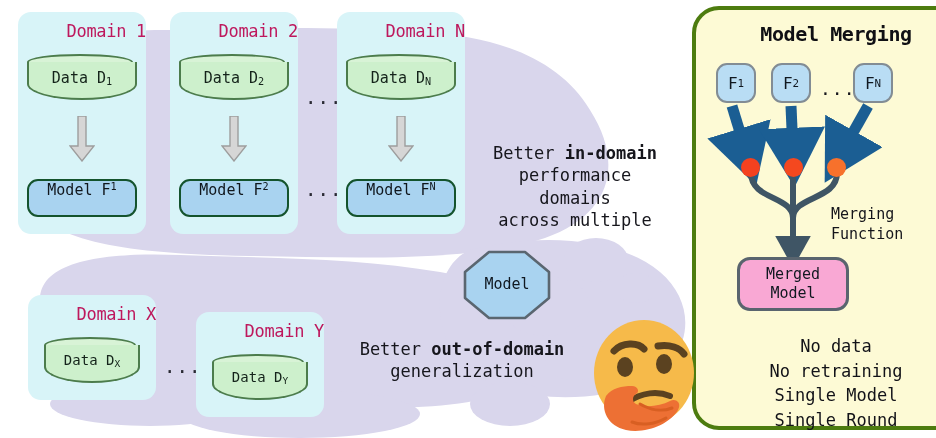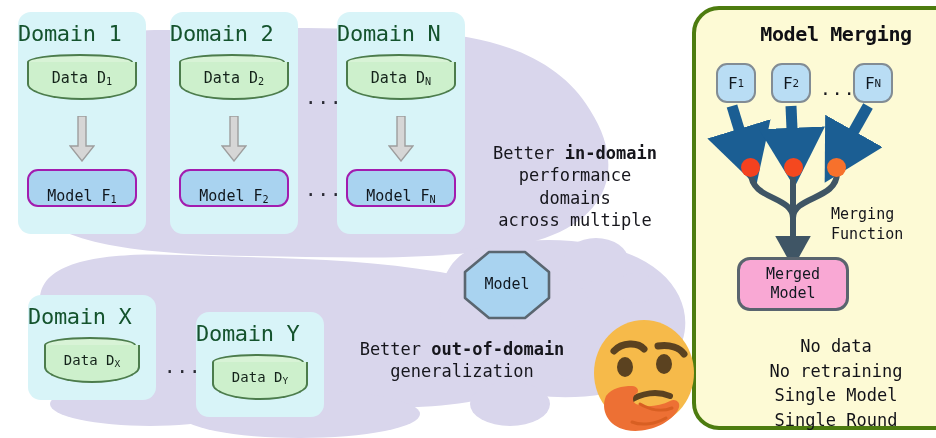--- a/index.html
+++ b/index.html
@@ -14,23 +14,23 @@
 
   
   .domain-card{
     position:absolute;
     background:#d8f4f8;
     border-radius:13px;
     z-index:4;
   }
   .domain-title{
     position:absolute;left:0;right:0;top:9px;
-    text-align:left;
-    font-size:22px;
-    color:#14532d;
+    text-align:right;
+    font-size:17px;
+    color:#be185d;
     letter-spacing:-0.3px;
     white-space:nowrap;
   }
 
   
   .cyl{
     position:absolute;
     width:110px;height:52px;
   }
   .cyl .body{
@@ -53,25 +53,25 @@
 
   sub{font-size:0.68em;vertical-align:-0.22em;}
 
   
   .fat-arrow{position:absolute;width:26px;height:46px;}
 
   
   .model-box{
     position:absolute;
     background:#a9d3f0;
-    border:2px solid #a21caf;
+    border:2px solid #14532d;
     border-radius:11px;
     box-sizing:border-box;
-    display:flex;align-items:flex-end;justify-content:center;
-    font-size:15px;color:#10161c;white-space:nowrap;
+    display:flex;align-items:flex-start;justify-content:center;
+    font-size:15px;color:#10161c;white-space:nowrap;margin-top:10px;
   }
 
   .dots{
     position:absolute;
     font-size:19px;color:#2a2a33;letter-spacing:1px;
     white-space:nowrap;
   }
 
   
   .center-text{

